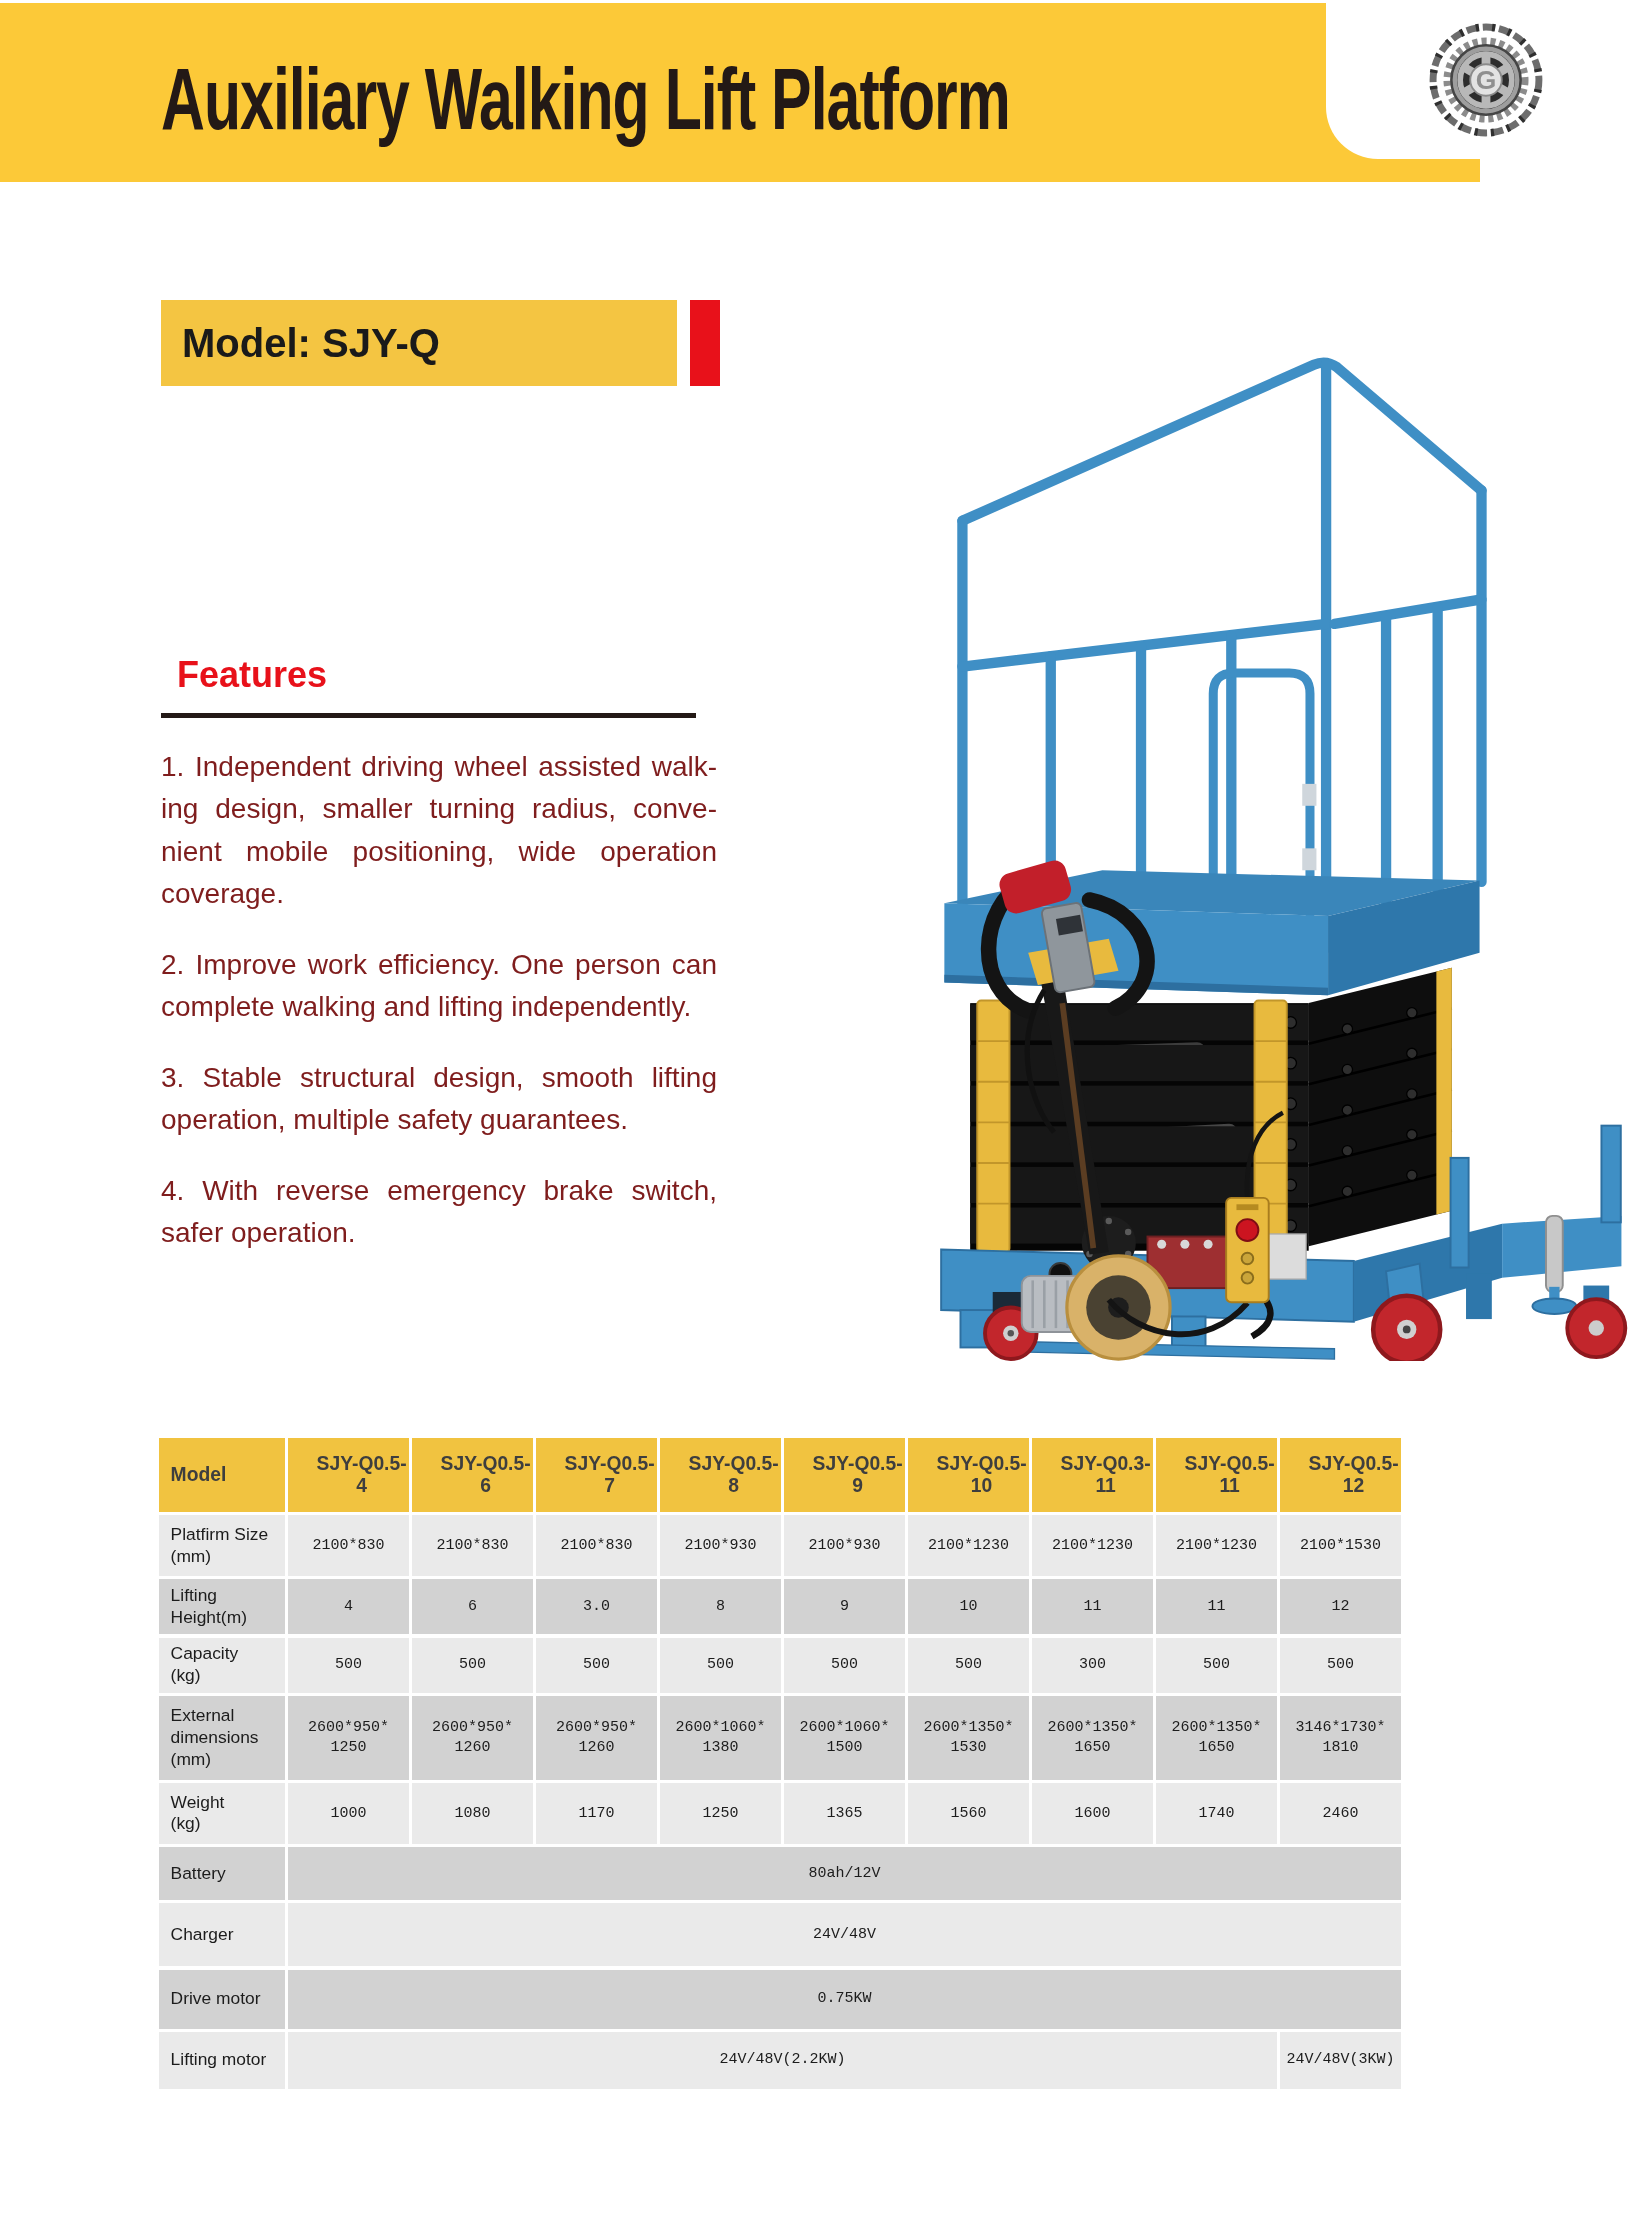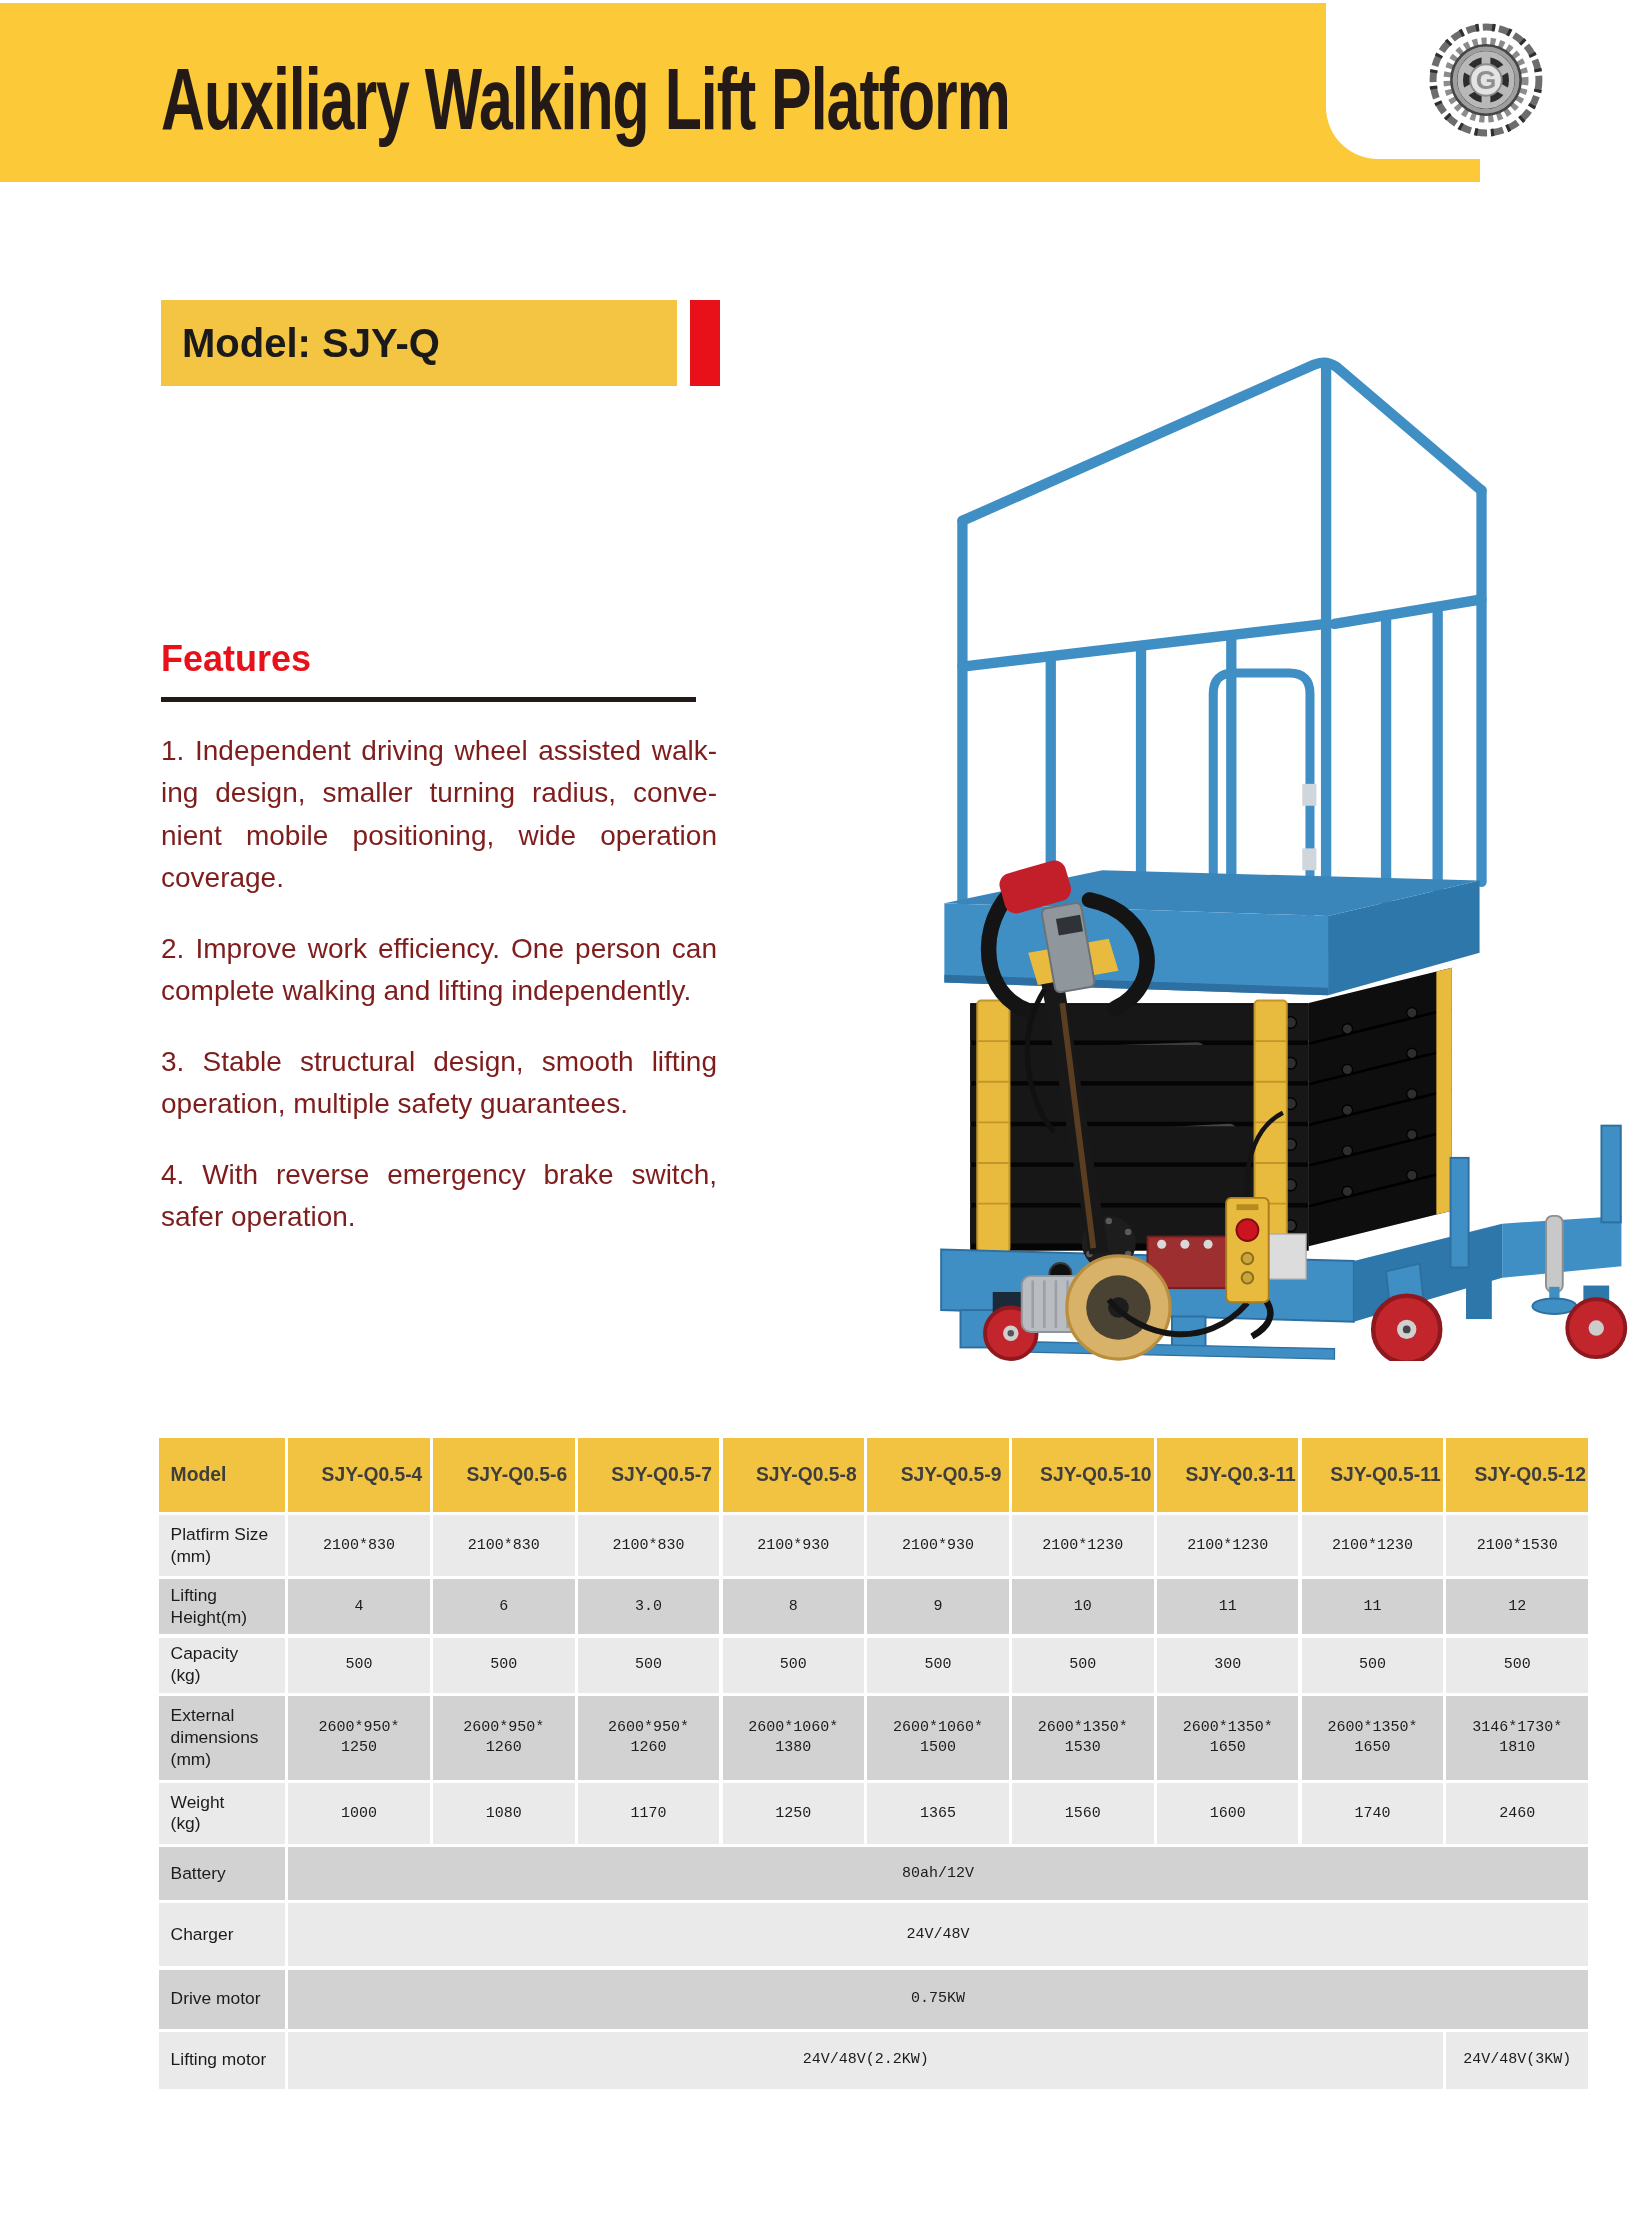--- a/index.html
+++ b/index.html
@@ -20,31 +20,31 @@
   }
   
   #model-box{
     position:absolute; left:161px; top:300px; width:516px; height:86px; background:#f4c542;
     display:flex; align-items:center;
   }
   #model-box .txt{font-size:40px; font-weight:bold; color:#1a1a1a; padding-left:21px;}
   #model-accent{position:absolute; left:690px; top:300px; width:30px; height:86px; background:#e8111a;}
   
   #features{position:absolute; left:161px; top:638px; width:556px;}
-  #features h2{margin:0; font-size:36px; font-weight:bold; color:#e8111a;}
+  #features h2{margin:16px; font-size:36px; font-weight:bold; color:#e8111a;}
   #features .rule{margin-top:17px; height:4.5px; background:#231916; width:535px;}
   #features p{
     margin:28px 0 0 0; font-size:28px; line-height:1.52; color:#7f1d1d;
     text-align:justify; hyphens:manual;
   }
   
   #product{position:absolute; left:896px; top:268px; width:748px; height:1093px;}
   
   #spec-table{
-    position:absolute; left:159px; top:1438px; width:1429px;
+    position:absolute; left:159px; top:1438px; width:1242px;
     display:grid; grid-template-columns:126px repeat(9,1fr);
     grid-template-rows:74px 61px 55px 55px 84px 61px 53px 63px 59px 57px;
     gap:3.2px; background:#ffffff;
   }
   #spec-table > div{display:flex; align-items:center; justify-content:center; text-align:center;}
   .h{background:#f1c340; color:#3e3e3e; font-weight:bold; font-size:19.3px;padding-left:26px;}
   .lab{justify-content:flex-start !important; text-align:left !important; padding-left:11.6px; font-size:17.4px; color:#1c1c1c; white-space:pre-line; line-height:1.25;}
   .h.lab{font-size:19.3px; color:#3e3e3e;}
   .val{font-size:15px; color:#1c1c1c; white-space:pre-line; line-height:1.3;font-family:Liberation Mono, monospace;}
   .bg-l{background:#eaeaea;}

